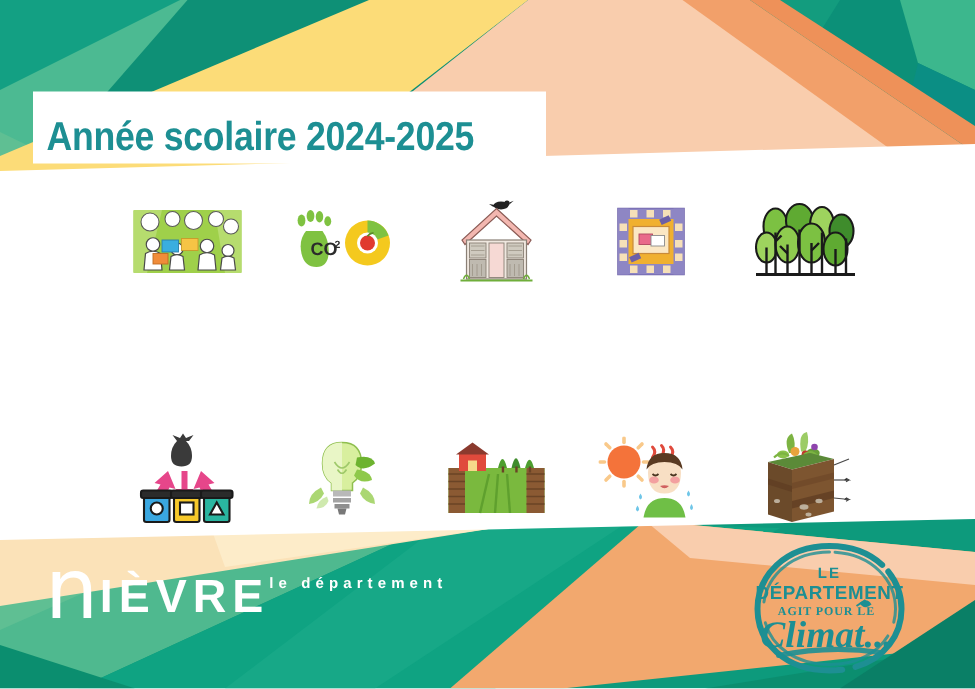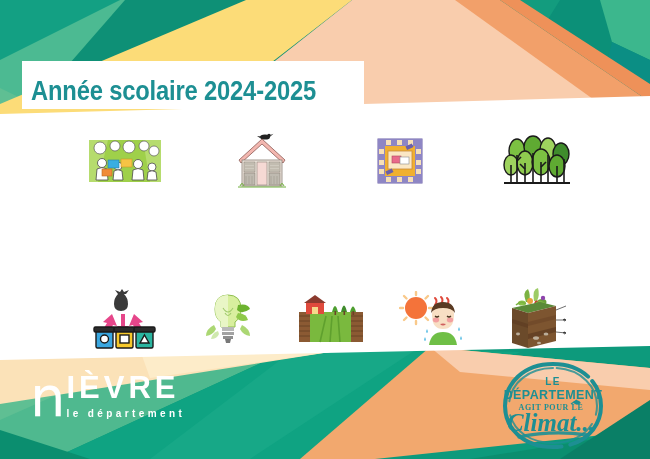--- a/index.html
+++ b/index.html
@@ -189,20 +189,38 @@
         <path d="M45 32 q5 -3 10 0 l1 10 h-12 z" fill="#ffffff" stroke="#4a4a4a" stroke-width="0.8"></path>
         <circle cx="64" cy="29" r="4" fill="#ffffff" stroke="#4a4a4a" stroke-width="0.8"></circle>
         <path d="M60 34 q4 -2.5 8 0 l1 8 h-10 z" fill="#ffffff" stroke="#4a4a4a" stroke-width="0.8"></path>
 
         <rect x="20" y="22" width="11" height="8" fill="#3aaee0" stroke="#2b7fa8" stroke-width="0.6"></rect>
         <rect x="33" y="21" width="11" height="8" fill="#f6c445" stroke="#c79a2b" stroke-width="0.6"></rect>
         <rect x="14" y="31" width="10" height="7" fill="#f08c3a" stroke="#c06c22" stroke-width="0.6"></rect>
       </svg>
     </div>
 
+    <div class="icon-cell">
+      <svg width="70" height="46" viewBox="0 0 70 46">
+
+        <path d="M11 16 q-5 6 -3 15 q2 9 10 9 q7 0 8 -8 q1 -9 -4 -16 z" fill="#7fc241"></path>
+        <ellipse cx="8" cy="9" rx="2.6" ry="4" fill="#7fc241"></ellipse>
+        <ellipse cx="14" cy="6" rx="2.6" ry="4" fill="#7fc241"></ellipse>
+        <ellipse cx="20" cy="6.5" rx="2.5" ry="3.8" fill="#7fc241"></ellipse>
+        <ellipse cx="25.5" cy="9.5" rx="2.3" ry="3.4" fill="#7fc241"></ellipse>
+        <text x="14" y="32" font-family="Liberation Sans, sans-serif" font-size="12" font-weight="bold" fill="#2b2b2b">CO</text>
+        <text x="30" y="27" font-family="Liberation Sans, sans-serif" font-size="7" font-weight="bold" fill="#2b2b2b">2</text>
+
+        <circle cx="52" cy="24" r="15" fill="#f4c91e"></circle>
+        <path d="M52 24 L52 9 A15 15 0 0 1 66 19 Z" fill="#7fc241"></path>
+        <circle cx="52" cy="24" r="7" fill="#ffffff"></circle>
+        <circle cx="52" cy="24" r="5" fill="#e03a2f"></circle>
+        <path d="M52 19.5 q2 -2.5 4 -2" stroke="#5a8a2a" stroke-width="1.3" fill="none"></path>
+      </svg>
+    </div>
 
     <div class="icon-cell">
       <svg width="56" height="58" viewBox="0 0 56 58">
 
         <ellipse cx="31" cy="5" rx="5" ry="2.6" fill="#222"></ellipse>
         <circle cx="35" cy="3.5" r="1.8" fill="#222"></circle>
         <path d="M36.5 3 l3 -1.2 l-2.6 2.2 z" fill="#222"></path>
         <path d="M26 6 l-3 -2 l4 0.6 z" fill="#222"></path>
 
         <path d="M28 7 L51 28 L49 31 L28 12 L7 31 L5 28 Z" fill="#f3b7b0" stroke="#8b5c56" stroke-width="0.8"></path>
@@ -465,21 +483,21 @@
           <path d="M57 34 l3 0 l-2 -1.2 m2 1.2 l-2 1.2"></path>
           <path d="M57 47 l3 0 l-2 -1.2 m2 1.2 l-2 1.2"></path>
         </g>
       </svg>
     </div>
   </div>
 
   <div class="nievre-logo">
     <div class="logo-row">
       <div class="mark">n</div>
-      <div style="display:flex;flex-direction:column;padding-left:3px;">
+      <div style="display:flex;flex-direction:row;padding-left:3px;">
         <div class="word">IÈVRE</div>
         <div class="sub">le département</div>
       </div>
     </div>
   </div>
 
   <div class="climate-badge">
     <svg width="112" height="96" viewBox="0 0 112 96" xmlns="http://www.w3.org/2000/svg">
 
       <g fill="none" stroke="#1d8f93" stroke-linecap="round">

